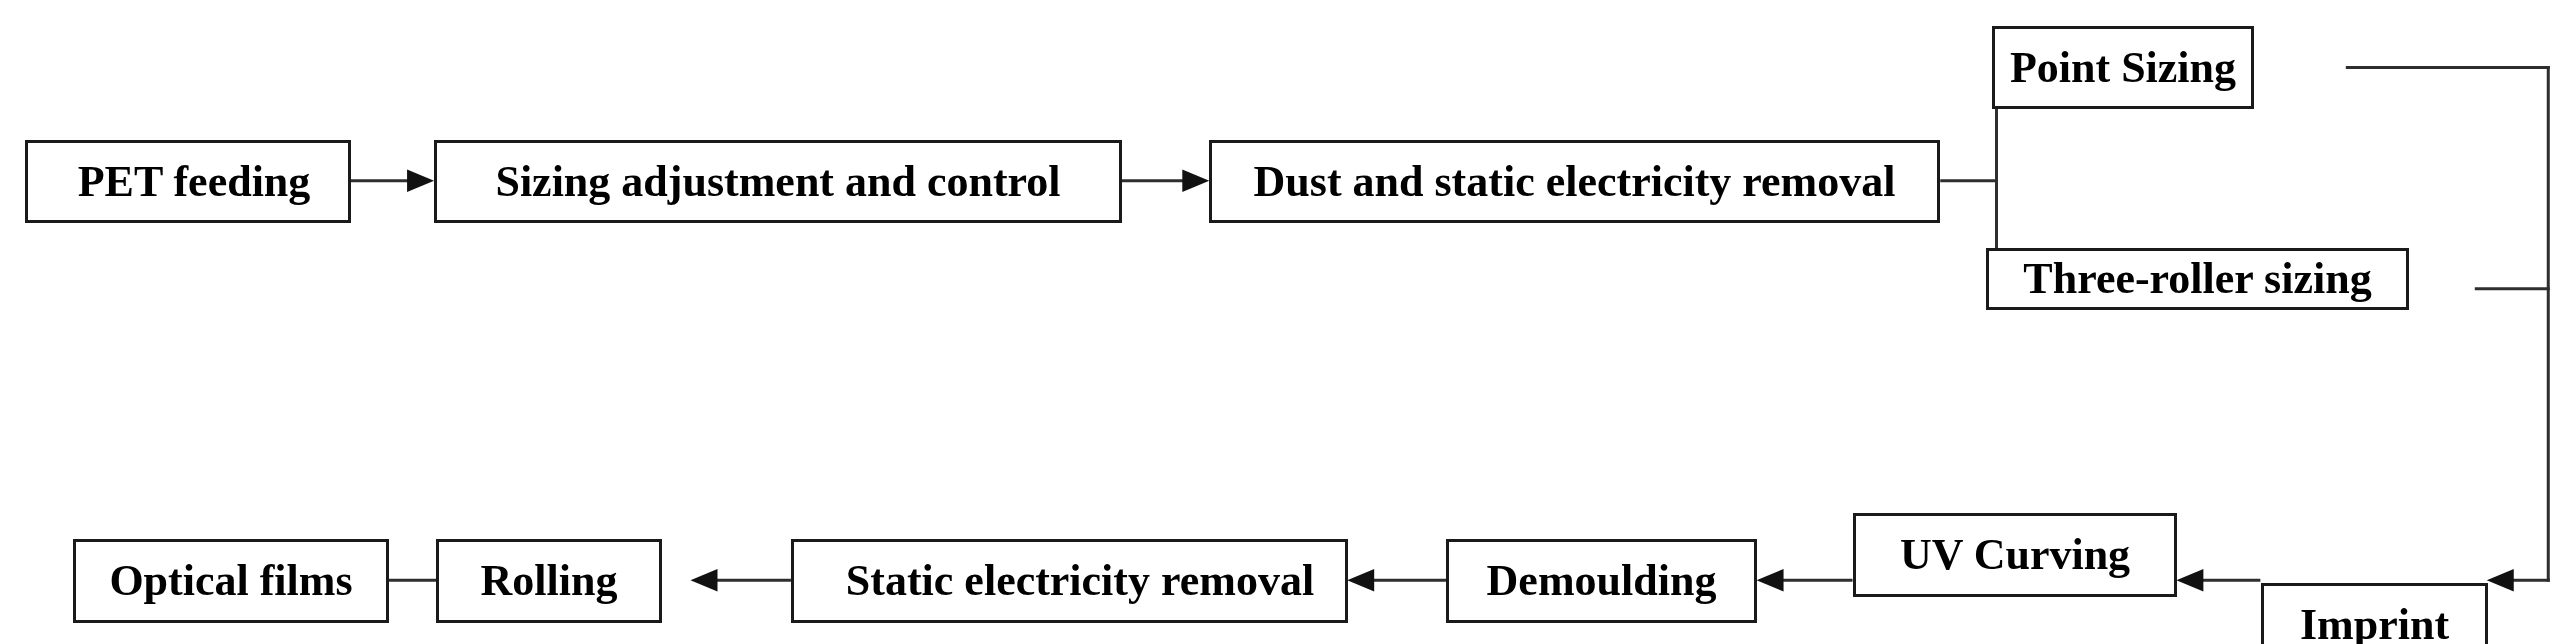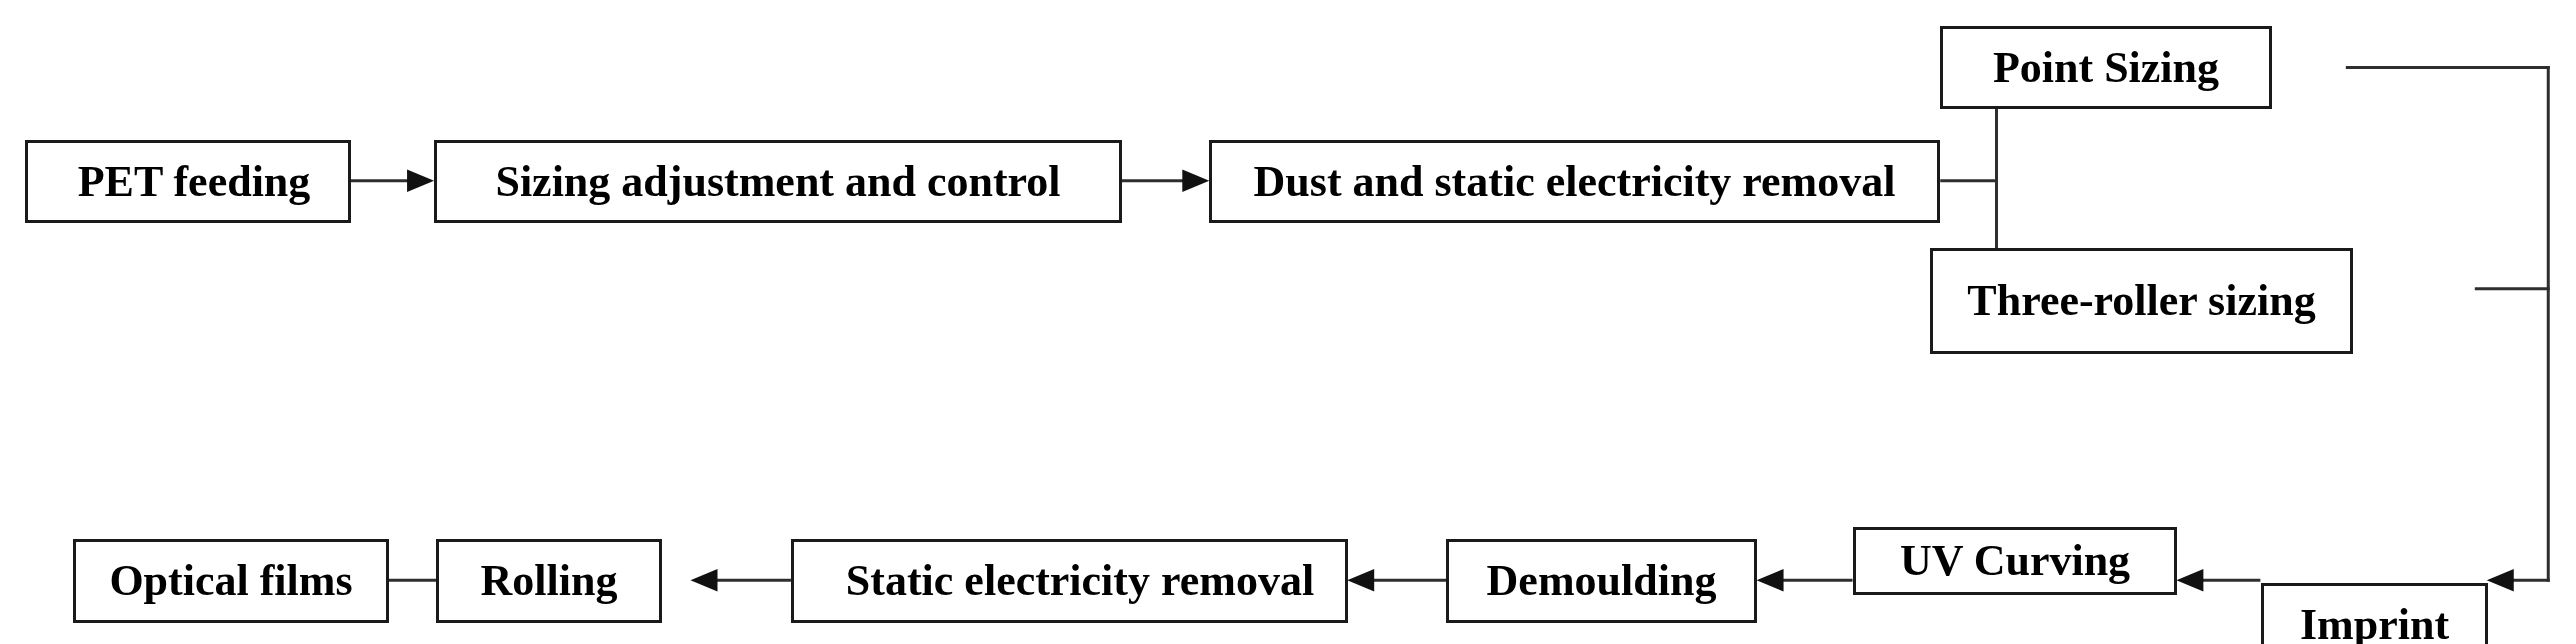--- a/index.html
+++ b/index.html
@@ -34,24 +34,24 @@
     font-size: 44px;
     line-height: 1;
     color: #000000;
     white-space: nowrap;
     text-align: center;
   }
   
   .n-pet            { left: 25px;   top: 140px; width: 326px; height: 83px; padding-left: 12px; }
   .n-tension        { left: 434px;  top: 140px; width: 688px; height: 83px; }
   .n-dust           { left: 1209px; top: 140px; width: 731px; height: 83px; }
-  .n-point-sizing   { left: 1940px; top: 26px;  width: 332px; height: 83px; }
-  .n-three-roller   { left: 1930px; top: 248px; width: 423px; height: 106px; }
+  .n-point-sizing   { left: 1992px; top: 26px;  width: 262px; height: 83px; }
+  .n-three-roller   { left: 1986px; top: 248px; width: 423px; height: 62px; }
   .n-imprint        { left: 2261px; top: 567px; width: 227px; height: 84px; margin-top: 16px; }
-  .n-uv-curving     { left: 1853px; top: 527px; width: 324px; height: 68px; }
+  .n-uv-curving     { left: 1853px; top: 513px; width: 324px; height: 84px; }
   .n-demoulding     { left: 1446px; top: 539px; width: 311px; height: 84px; }
   .n-static-removal { left: 791px; top: 539px; width: 557px; height: 84px; padding-left: 21px; }
   .n-rolling        { left: 436px;  top: 539px; width: 226px; height: 84px; }
   .n-optical-films  { left: 25px;   top: 539px; width: 316px; height: 84px; margin-left: 48px; }
 </style>
 </head>
 <body>
 
 <div class="canvas">
 

